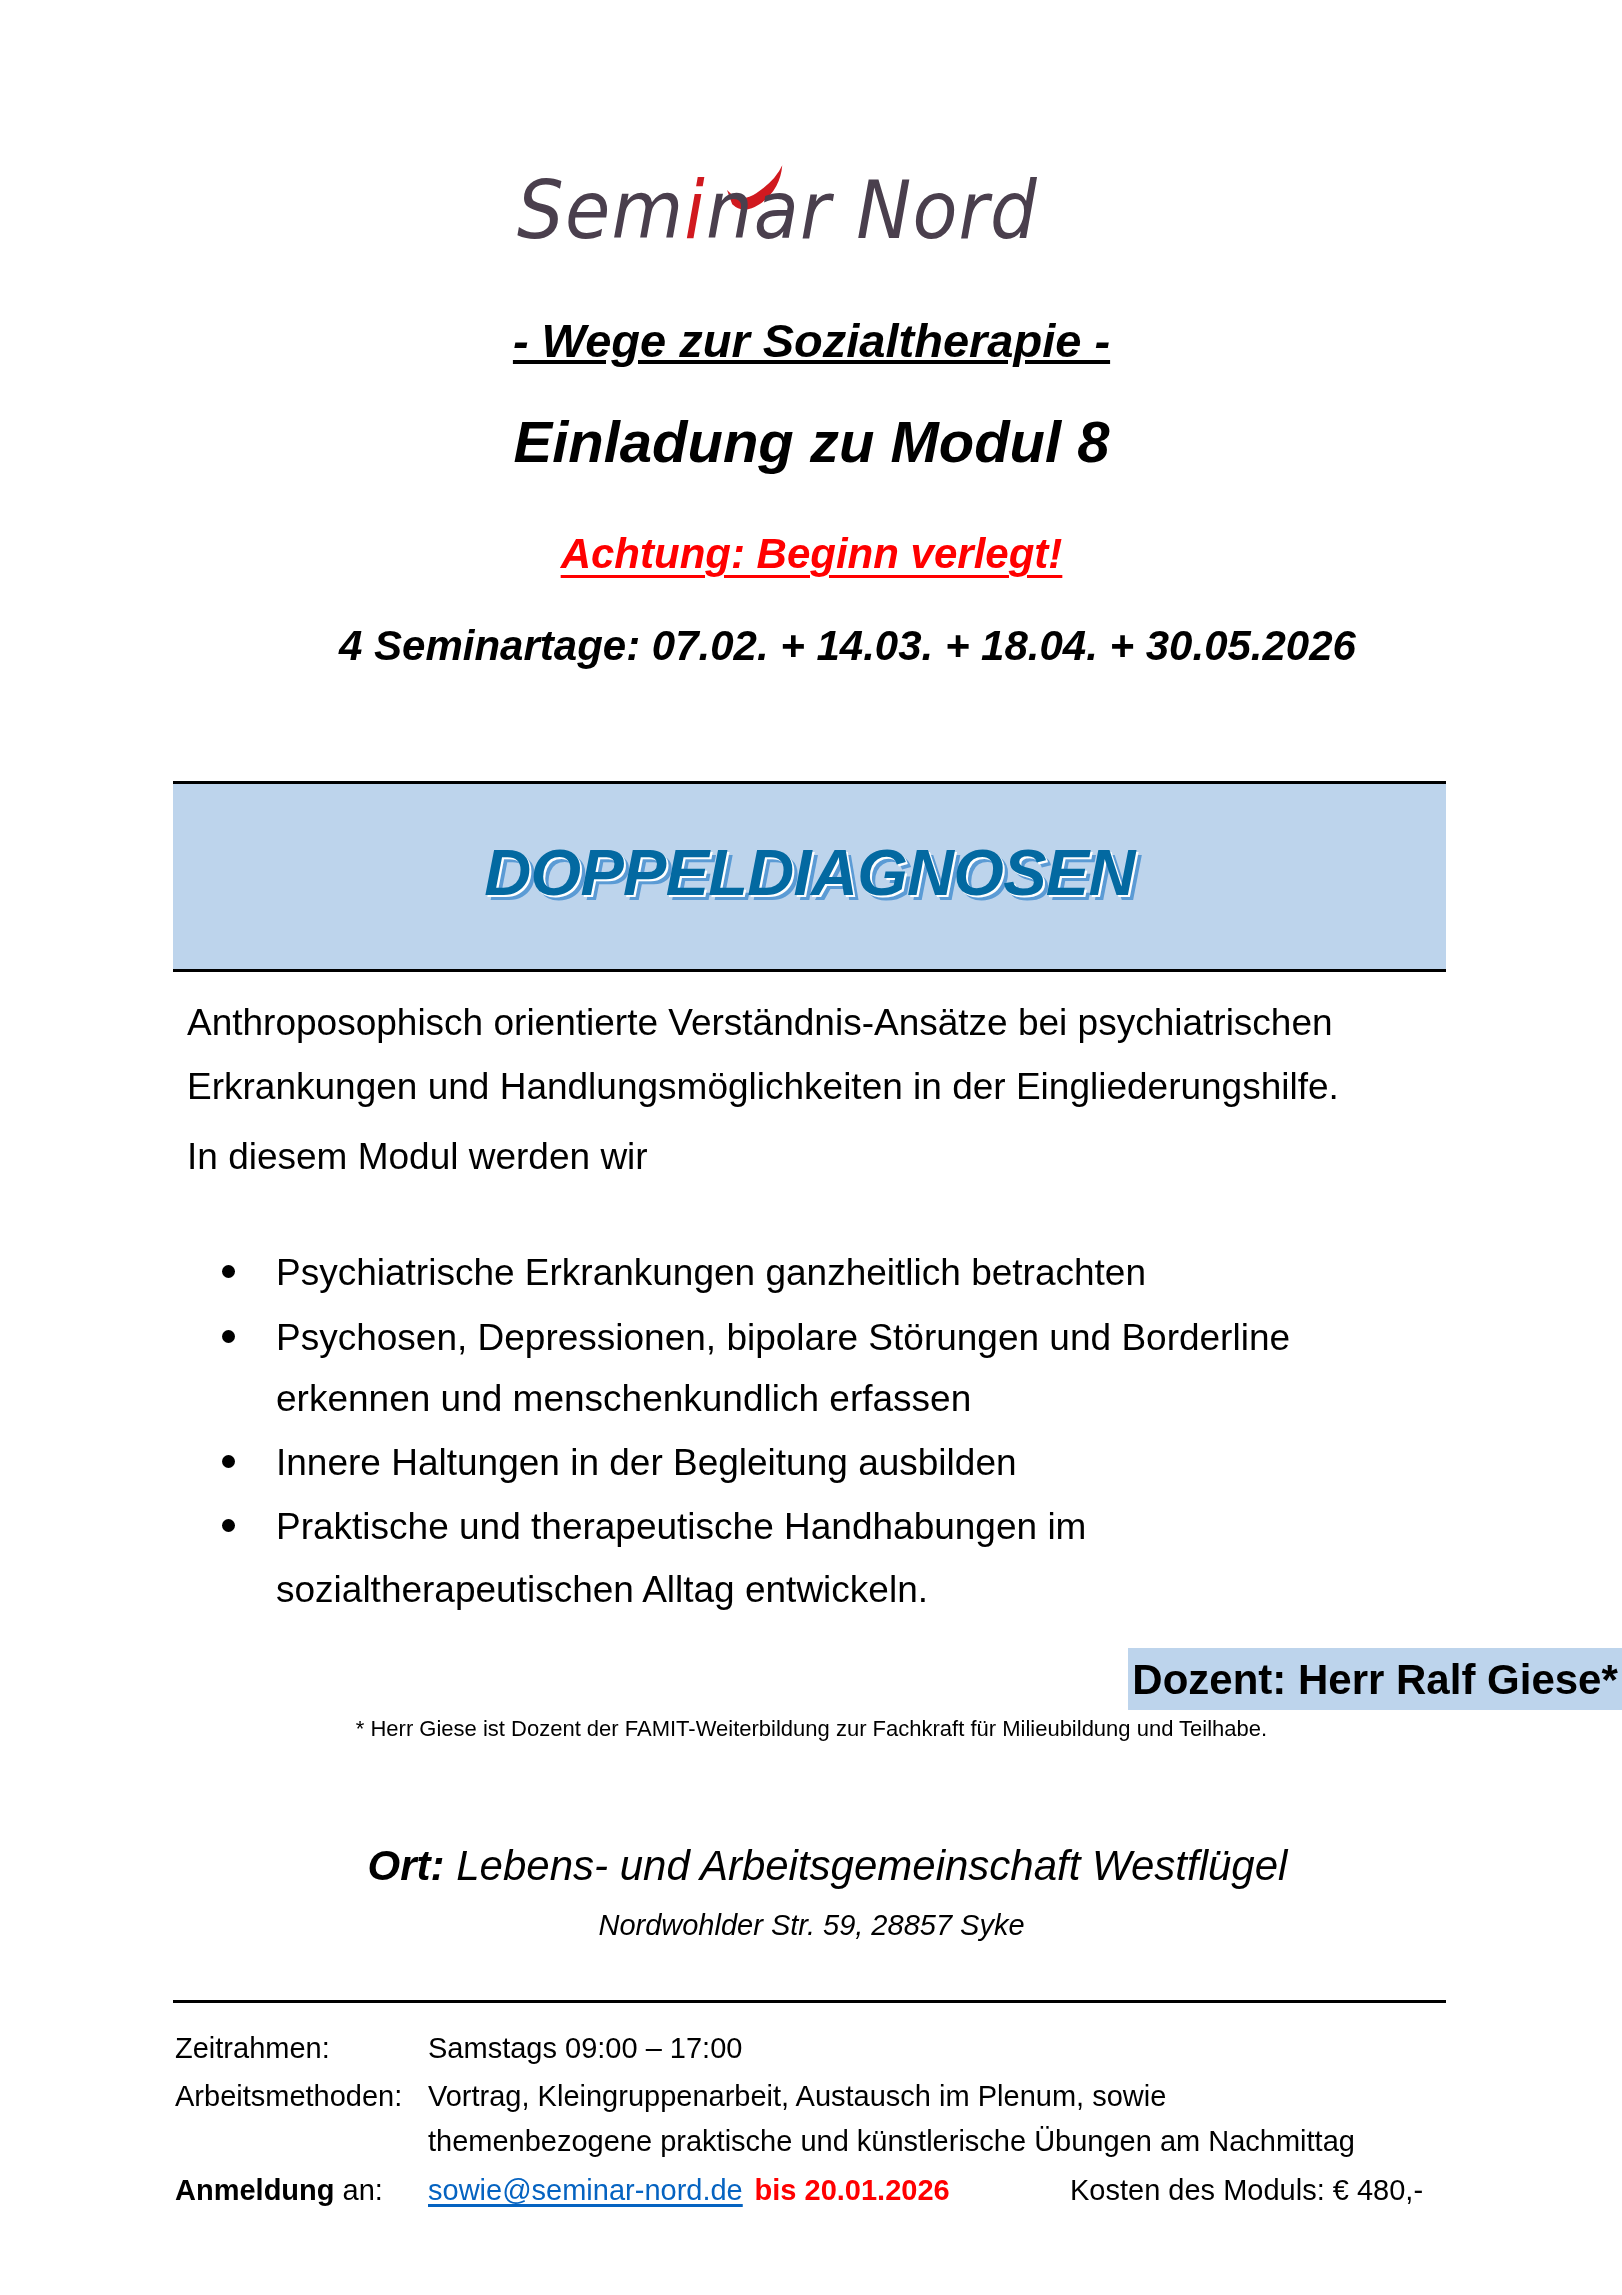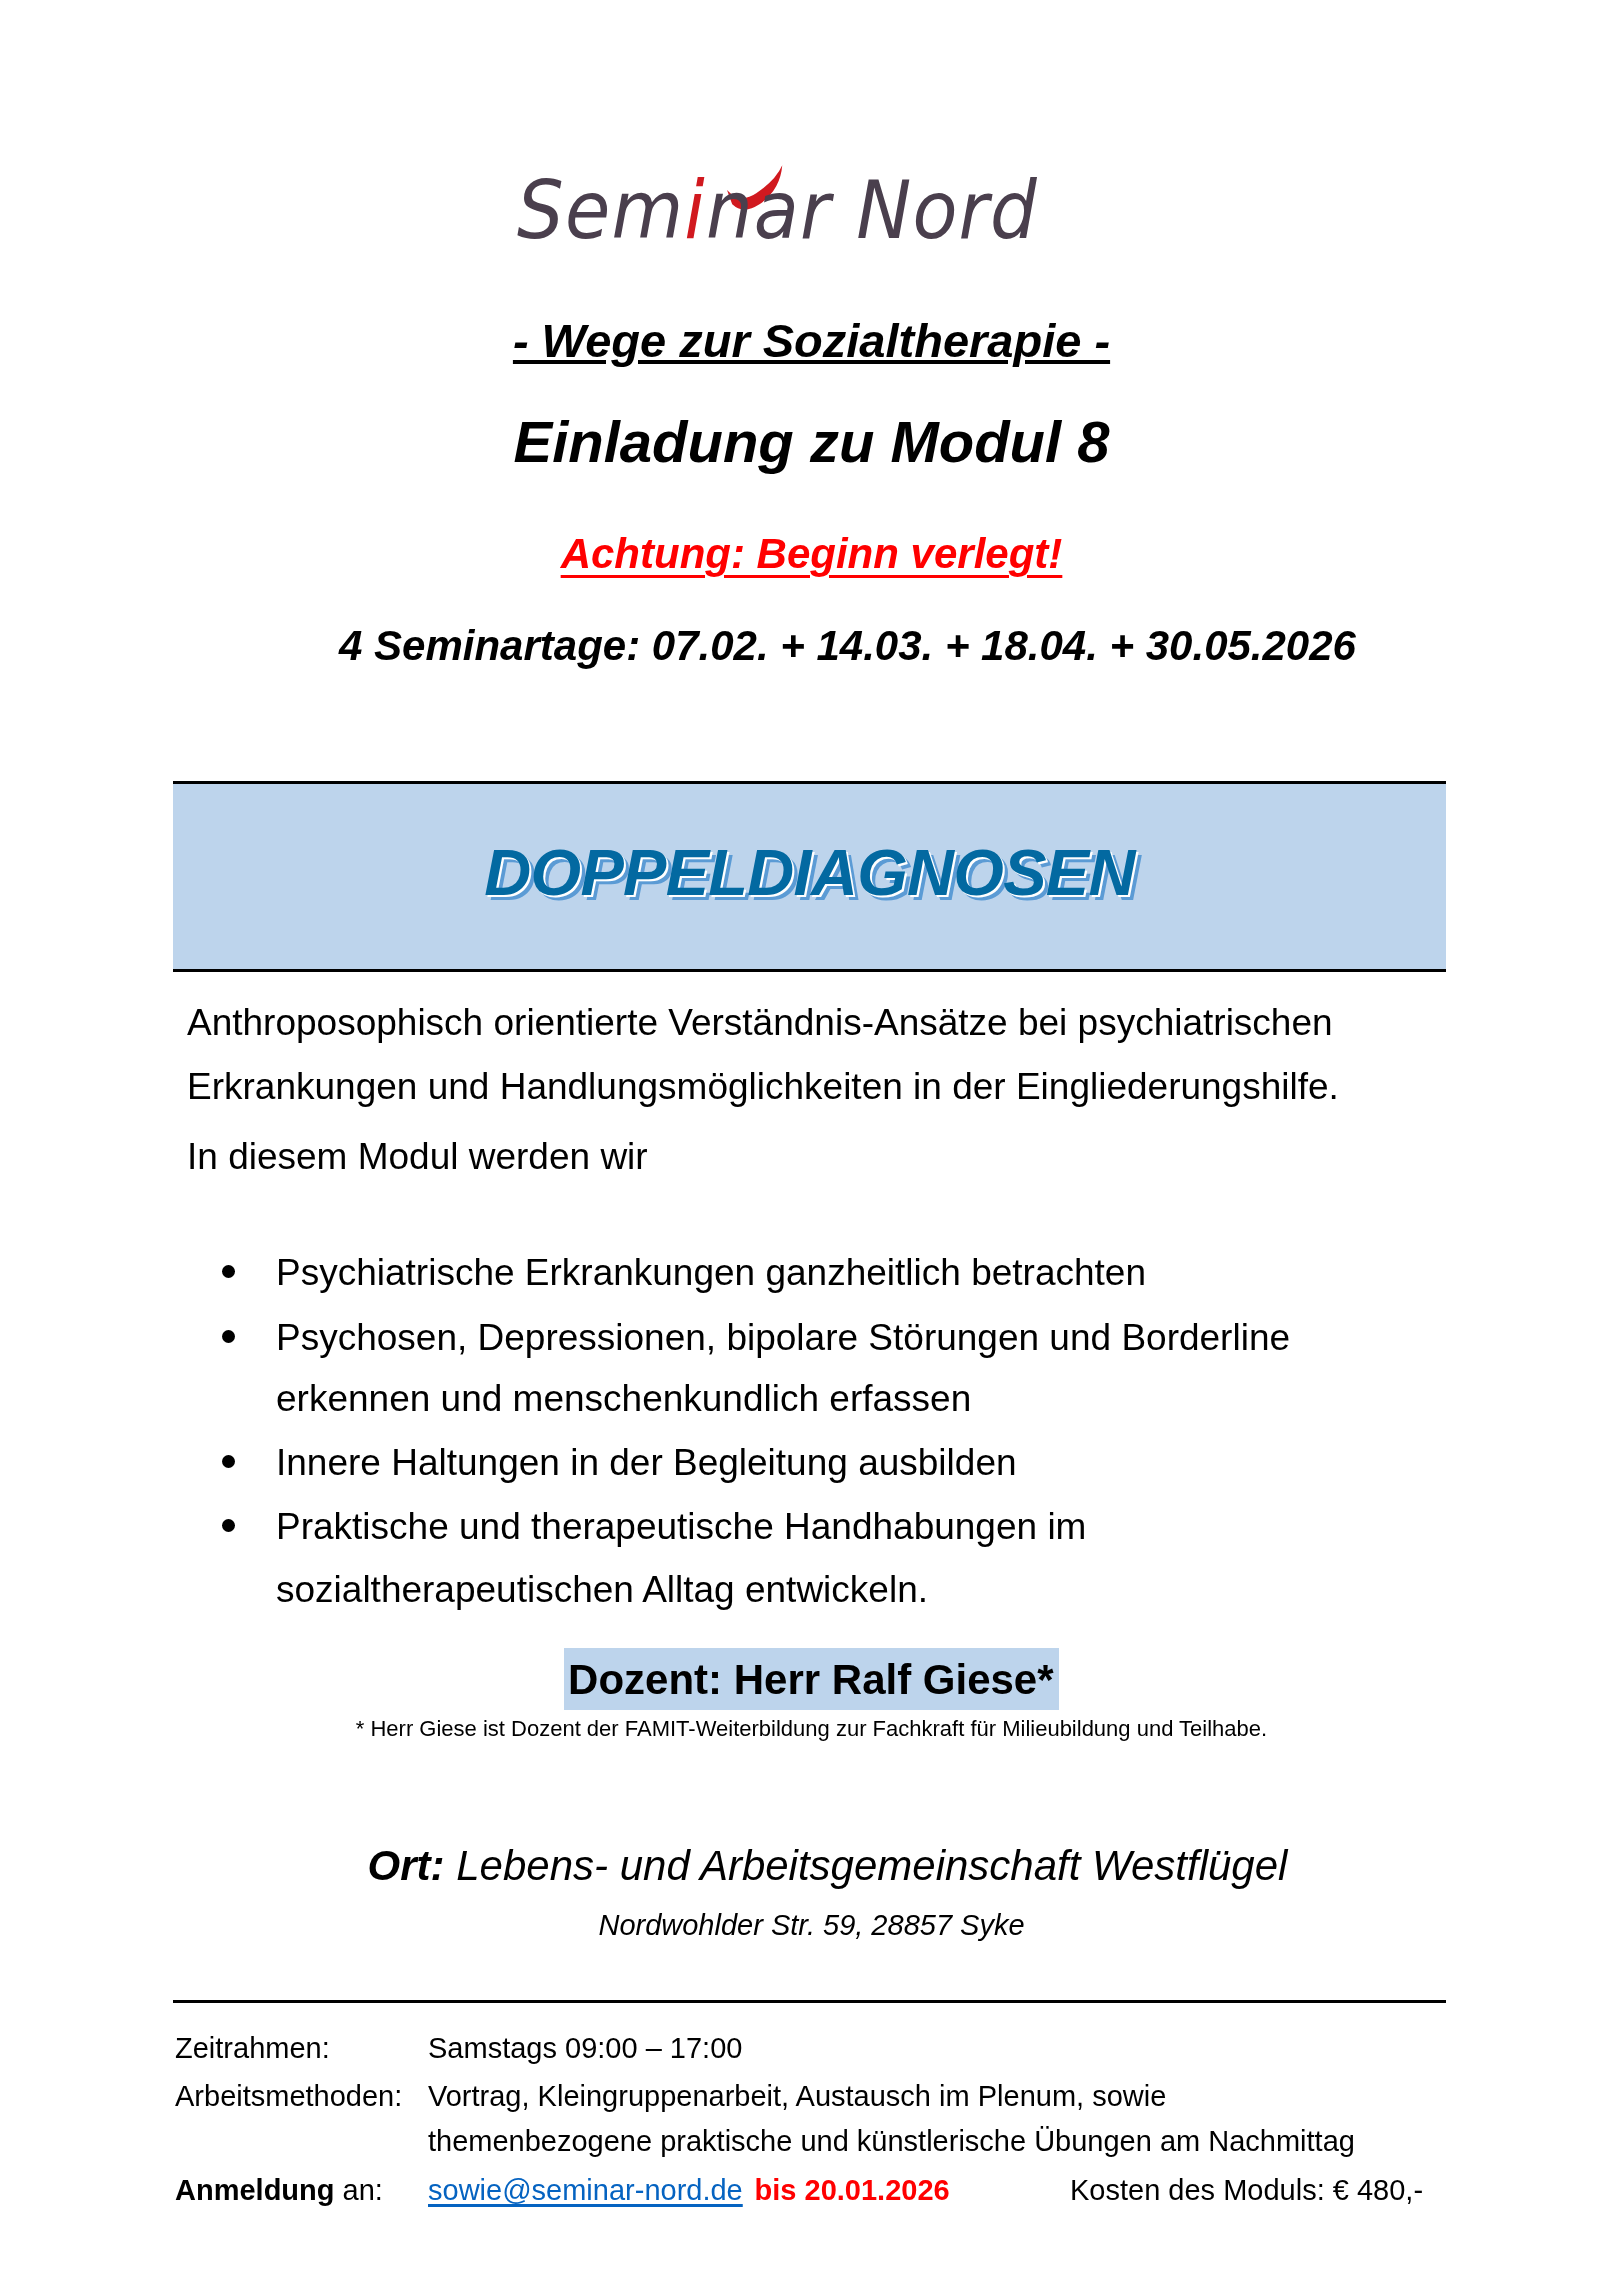--- a/index.html
+++ b/index.html
@@ -30,21 +30,21 @@
 
     .body-text { left: 175px; font-size: 37px; line-height: 37px; white-space: nowrap; margin-left: 12px; }
     .p1 { top: 1004px; }
     .p2 { top: 1068px; }
     .p3 { top: 1138px; }
 
     .bullet-row { left: 222px; font-size: 37px; white-space: nowrap; }
     .bullet-dot { position: absolute; left: 0; top: 13px; width: 13px; height: 13px; border-radius: 50%; background: #000; }
     .bullet-text { position: absolute; left: 54px; top: 0; }
 
-    .dozent { left: 0; width: 1623px; top: 1648px; text-align: center; }
+    .dozent { left: 0; width: 1623px; top: 1648px; text-align: right; }
     .dozent span { display: inline-block; background: #bdd4ec; font-size: 42px; font-weight: bold;
                    padding: 7.9px 5.2px 6.5px 3.9px; }
     .footnote { top: 1716px; font-size: 22px; }
 
     .ort { top: 1842px; font-size: 42px; font-style: italic; margin-left: 16px; }
     .ort b { font-weight: bold; }
     .address { top: 1909px; font-size: 29px; font-style: italic; }
 
     .footer-line { left: 173px; top: 2000px; width: 1273px; height: 2.6px; background: #000; }
     .frow { left: 175px; font-size: 29px; white-space: nowrap; }

